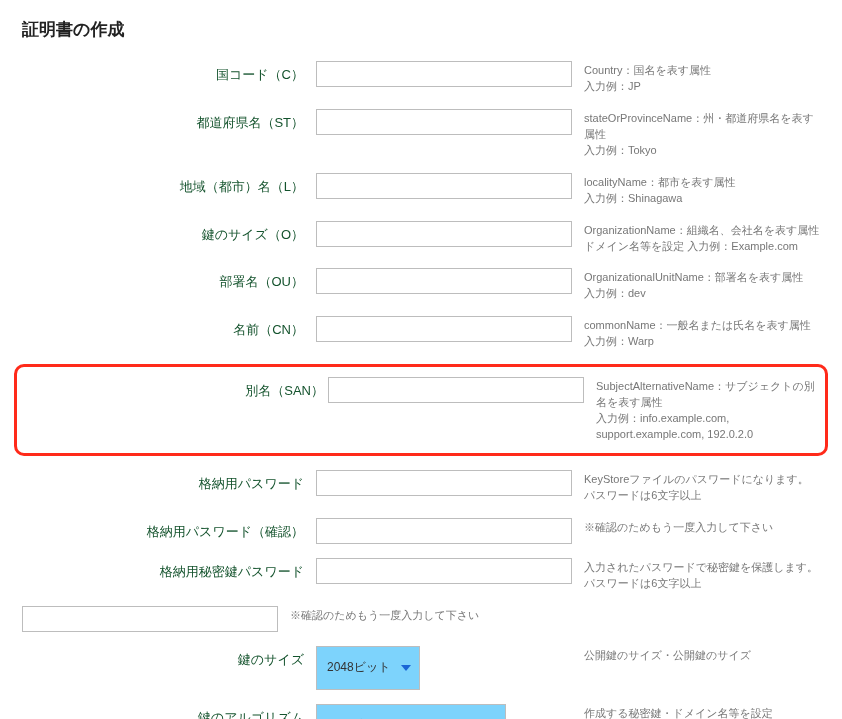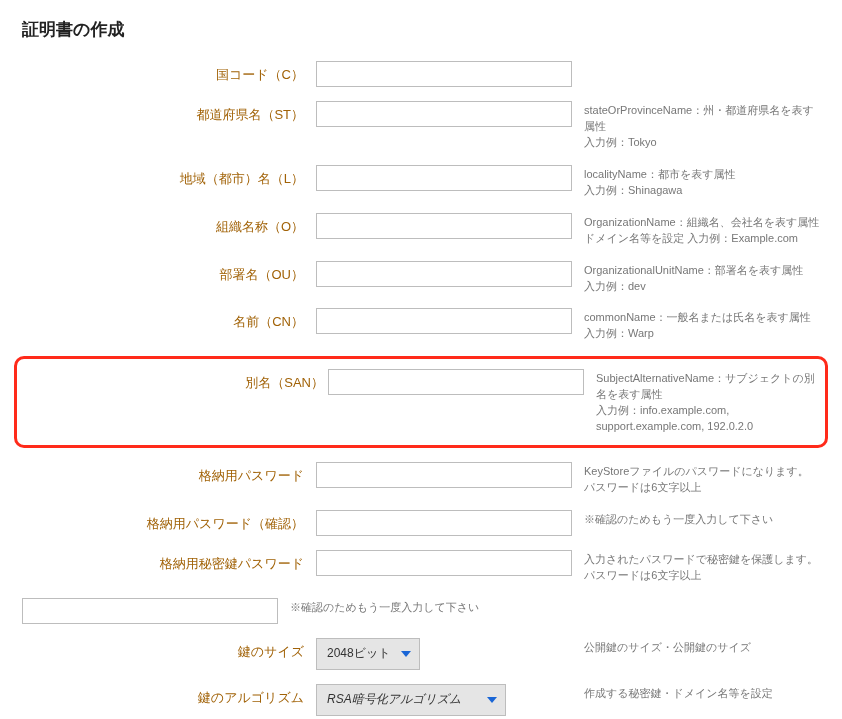--- a/index.html
+++ b/index.html
@@ -23,21 +23,21 @@
     display: flex;
     align-items: flex-start;
     gap: 12px;
     margin-bottom: 14px;
   }
   .row .label {
     width: 282px;
     text-align: right;
     padding-top: 5px;
     font-size: 13px;
-    color: #a16207;
+    color: #14532d;
     flex-shrink: 0;
   }
   .row .control {
     width: 256px;
     flex-shrink: 0;
   }
   .row .control input[type=text],
   .row .control input[type=password] {
     width: 100%;
     height: 26px;
@@ -60,26 +60,26 @@
     margin-left: -8px;
     margin-right: -8px;
   }
   .row.highlight .label { width: 290px; }
   .row.highlight .control { margin-left: -8px; }
 
   .select-like {
     display: inline-flex;
     align-items: center;
     justify-content: space-between;
-    height: 32px;
+    height: 44px;
     border: 1px solid #bdbdbd;
     padding: 0 8px 0 10px;
     min-width: 100px;
     font-size: 12px;
-    background: #e5e5e5;
+    background: #7dd3fc;
     cursor: pointer;
     user-select: none;
   }
   .select-like .sel-text { color: #333; }
   .select-like .caret {
     margin-left: 10px;
     display: inline-block;
     width: 0; height: 0;
     border-left: 5px solid transparent;
     border-right: 5px solid transparent;
@@ -91,36 +91,37 @@
 <body>
 
 <div class="page">
   <h1 class="title">証明書の作成</h1>
 
   <div class="form">
 
     <div class="row">
       <div class="label">国コード（C）</div>
       <div class="control"><input type="text" style=""></div>
+      <div class="hint">Country：国名を表す属性<br>入力例：JP</div>
     </div>
 
     <div class="row">
       <div class="label">都道府県名（ST）</div>
       <div class="control"><input type="text" style=""></div>
       <div class="hint">stateOrProvinceName：州・都道府県名を表す属性<br>入力例：Tokyo</div>
     </div>
 
     <div class="row">
       <div class="label">地域（都市）名（L）</div>
       <div class="control"><input type="text" style=""></div>
       <div class="hint">localityName：都市を表す属性<br>入力例：Shinagawa</div>
     </div>
 
     <div class="row">
-      <div class="label">組織名称（O）</div>
+      <div class="label">鍵のサイズ（O）</div>
       <div class="control"><input type="text" style=""></div>
       <div class="hint">OrganizationName：組織名、会社名を表す属性<br>ドメイン名等を設定 入力例：Example.com</div>
     </div>
 
     <div class="row">
       <div class="label">部署名（OU）</div>
       <div class="control"><input type="text" style=""></div>
       <div class="hint">OrganizationalUnitName：部署名を表す属性<br>入力例：dev</div>
     </div>
 

